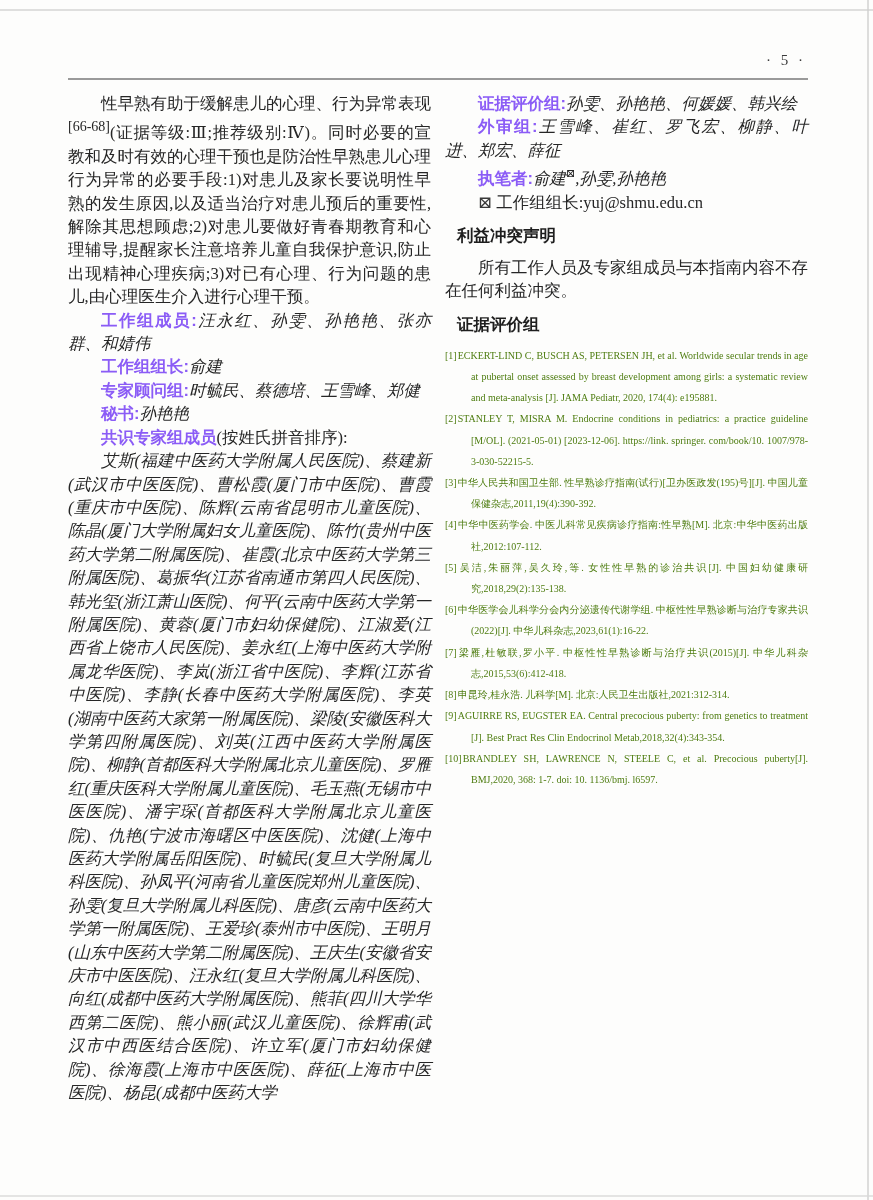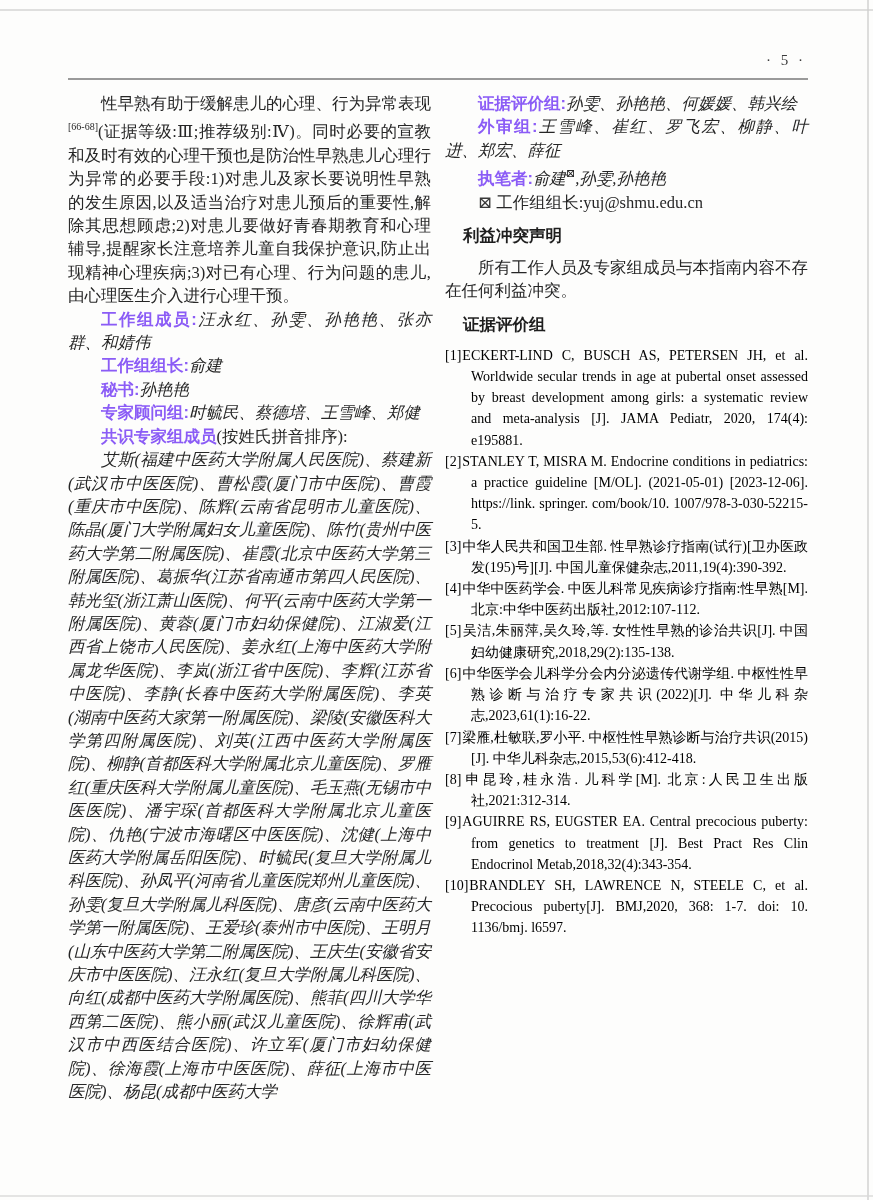--- a/index.html
+++ b/index.html
@@ -38,41 +38,41 @@
     color:#262626;
   }
   .indent{text-indent:2em;}
   .role-label{
     font-family:"Liberation Sans","DejaVu Sans",sans-serif;
     font-weight:700;
     font-style:normal;
     color:#8b5cf6;
   }
   .kai{font-style:italic;}
-  sup.ref-sup{font-size:10px;vertical-align:7px;letter-spacing:0;}
+  sup.ref-sup{font-size:14px;vertical-align:7px;letter-spacing:0;}
   sup.env-sup{font-size:11px;vertical-align:7px;font-style:normal;}
   .env-glyph{font-style:normal;font-size:17px;color:#3a3a3a;padding-right:4px;}
 
   .section-heading{
     font-family:"Liberation Sans","DejaVu Sans",sans-serif;
     font-weight:700;
     font-size:16.5px;
     color:#1e1e1e;
-    margin:11px 0 9px 18px;
+    margin:11px 0 9px 12px;
     text-align:left;
   }
   .refs{margin-top:2px;}
   .ref-item{
-    font-size:14px;
+    font-size:10px;
     line-height:21.2px;
     margin:0;
     padding-left:26px;
     text-indent:-26px;
     text-align:justify;
-    color:#000000;
+    color:#4d7c0f;
   }
   .ref-id{padding-right:1px;}
   .corr-line{white-space:nowrap;}
 </style>
 </head>
 <body>
 
 <div class="page">
   <div class="edge-top"></div>
   <div class="edge-right"></div>
@@ -85,22 +85,22 @@
     </div>
     <hr class="header-rule">
 
     <div class="columns">
 
       <section class="col">
         <p class="body-text indent"><span>性早熟有助于缓解患儿的心理、行为异常表现</span><sup class="ref-sup">[66-68]</sup><span>(证据等级:Ⅲ;推荐级别:Ⅳ)。同时必要的宣教和及时有效的心理干预也是防治性早熟患儿心理行为异常的必要手段:1)对患儿及家长要说明性早熟的发生原因,以及适当治疗对患儿预后的重要性,解除其思想顾虑;2)对患儿要做好青春期教育和心理辅导,提醒家长注意培养儿童自我保护意识,防止出现精神心理疾病;3)对已有心理、行为问题的患儿,由心理医生介入进行心理干预。</span></p>
 
         <p class="body-text indent"><span class="role-label">工作组成员:</span><span class="kai">汪永红、孙雯、孙艳艳、张亦群、和婧伟</span></p>
         <p class="body-text indent"><span class="role-label">工作组组长:</span><span class="kai">俞建</span></p>
+        <p class="body-text indent"><span class="role-label">专家顾问组:</span><span class="kai">时毓民、蔡德培、王雪峰、郑健</span></p>
         <p class="body-text indent"><span class="role-label">秘书:</span><span class="kai">孙艳艳</span></p>
-        <p class="body-text indent"><span class="role-label">专家顾问组:</span><span class="kai">时毓民、蔡德培、王雪峰、郑健</span></p>
         <p class="body-text indent"><span class="role-label">共识专家组成员</span><span>(按姓氏拼音排序):</span></p>
 
         <p class="body-text indent kai">艾斯(福建中医药大学附属人民医院)、蔡建新(武汉市中医医院)、曹松霞(厦门市中医院)、曹霞(重庆市中医院)、陈辉(云南省昆明市儿童医院)、陈晶(厦门大学附属妇女儿童医院)、陈竹(贵州中医药大学第二附属医院)、崔霞(北京中医药大学第三附属医院)、葛振华(江苏省南通市第四人民医院)、韩光玺(浙江萧山医院)、何平(云南中医药大学第一附属医院)、黄蓉(厦门市妇幼保健院)、江淑爱(江西省上饶市人民医院)、姜永红(上海中医药大学附属龙华医院)、李岚(浙江省中医院)、李辉(江苏省中医院)、李静(长春中医药大学附属医院)、李英(湖南中医药大家第一附属医院)、梁陵(安徽医科大学第四附属医院)、刘英(江西中医药大学附属医院)、柳静(首都医科大学附属北京儿童医院)、罗雁红(重庆医科大学附属儿童医院)、毛玉燕(无锡市中医医院)、潘宇琛(首都医科大学附属北京儿童医院)、仇艳(宁波市海曙区中医医院)、沈健(上海中医药大学附属岳阳医院)、时毓民(复旦大学附属儿科医院)、孙凤平(河南省儿童医院郑州儿童医院)、孙雯(复旦大学附属儿科医院)、唐彦(云南中医药大学第一附属医院)、王爱珍(泰州市中医院)、王明月(山东中医药大学第二附属医院)、王庆生(安徽省安庆市中医医院)、汪永红(复旦大学附属儿科医院)、向红(成都中医药大学附属医院)、熊菲(四川大学华西第二医院)、熊小丽(武汉儿童医院)、徐辉甫(武汉市中西医结合医院)、许立军(厦门市妇幼保健院)、徐海霞(上海市中医医院)、薛征(上海市中医医院)、杨昆(成都中医药大学</p>
       </section>
 
       <section class="col">
 
         <p class="body-text indent"><span class="role-label">证据评价组:</span><span class="kai">孙雯、孙艳艳、何媛媛、韩兴绘</span></p>
         <p class="body-text indent"><span class="role-label">外审组:</span><span class="kai">王雪峰、崔红、罗飞宏、柳静、叶进、郑宏、薛征</span></p>
 

